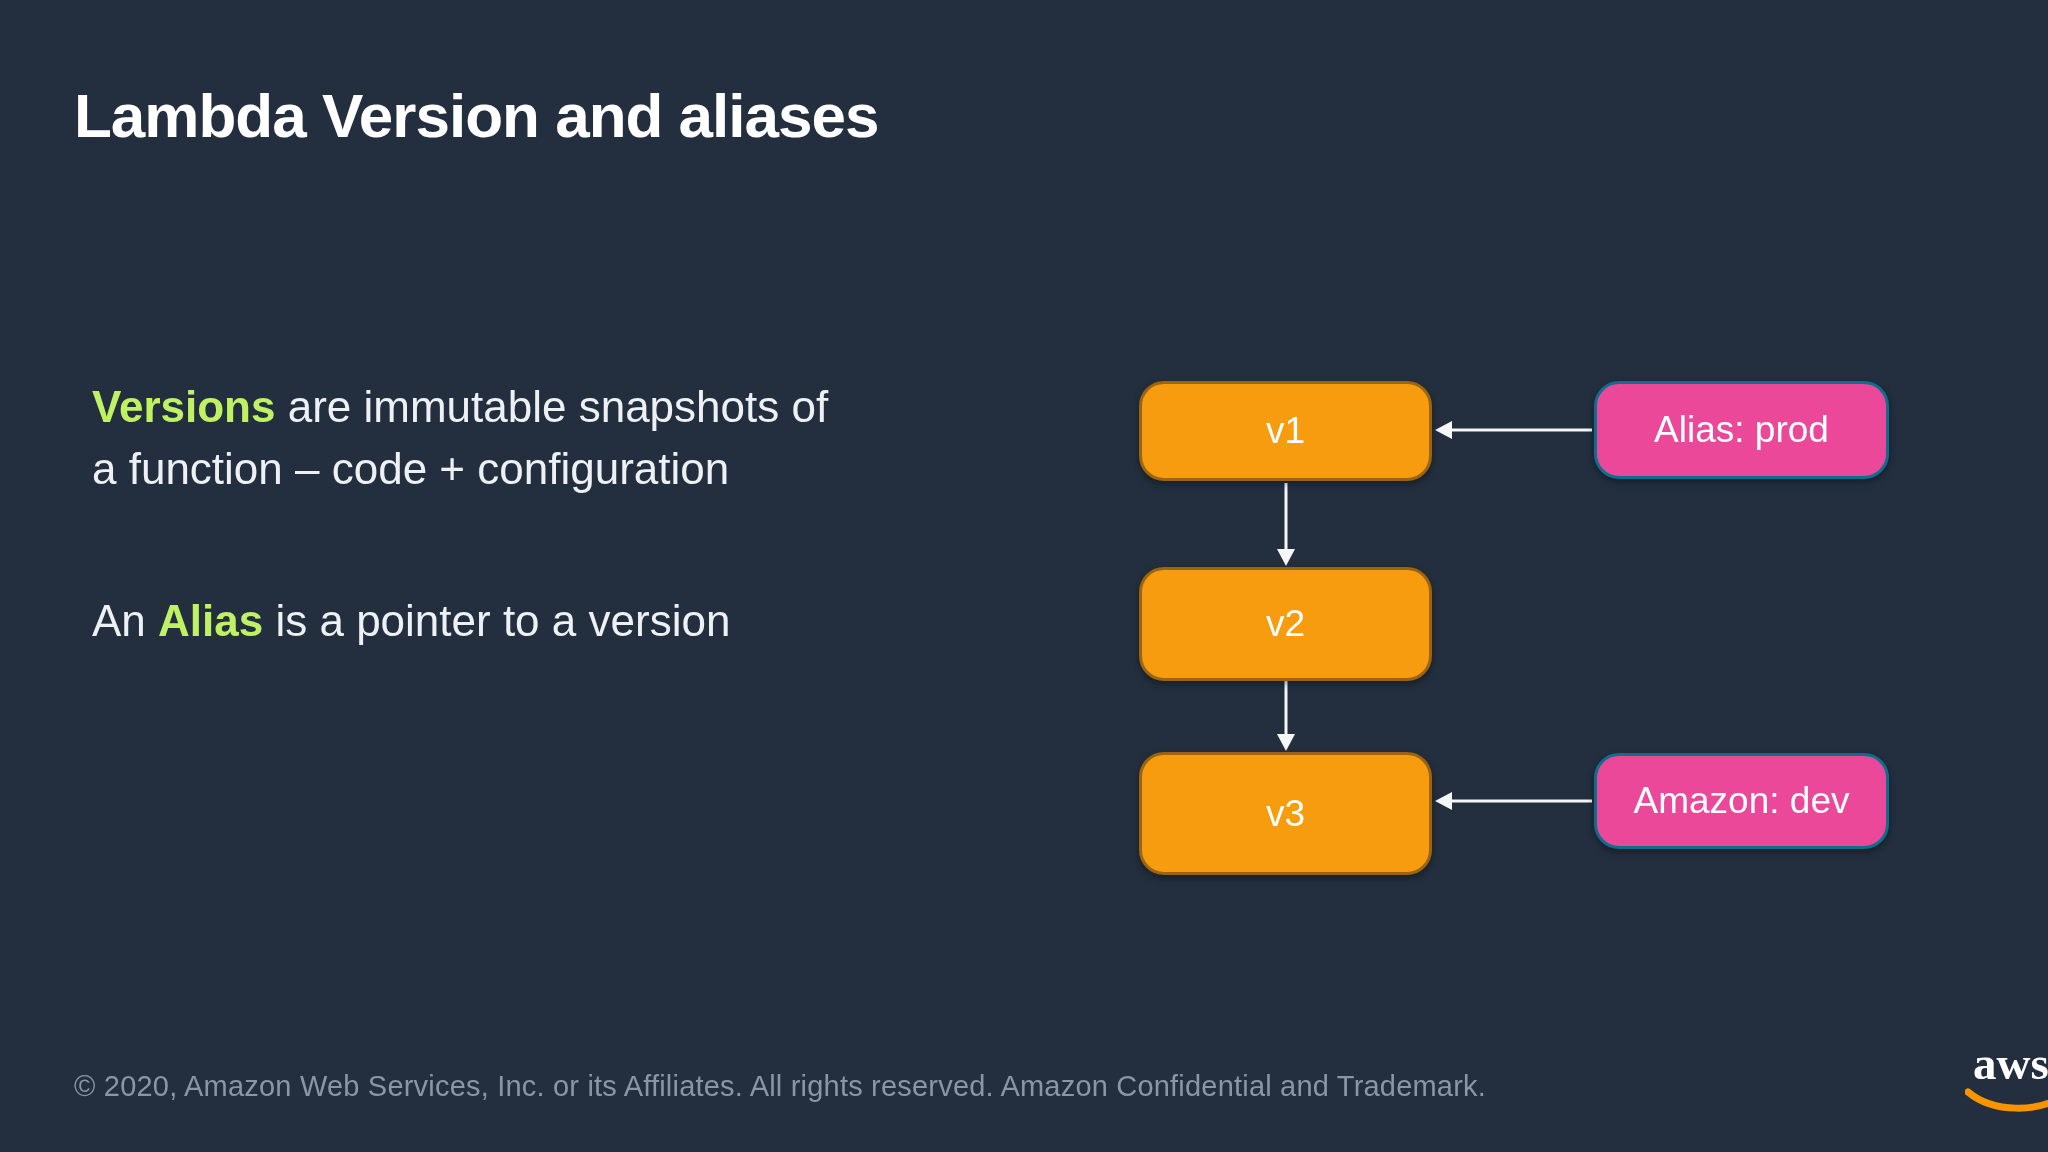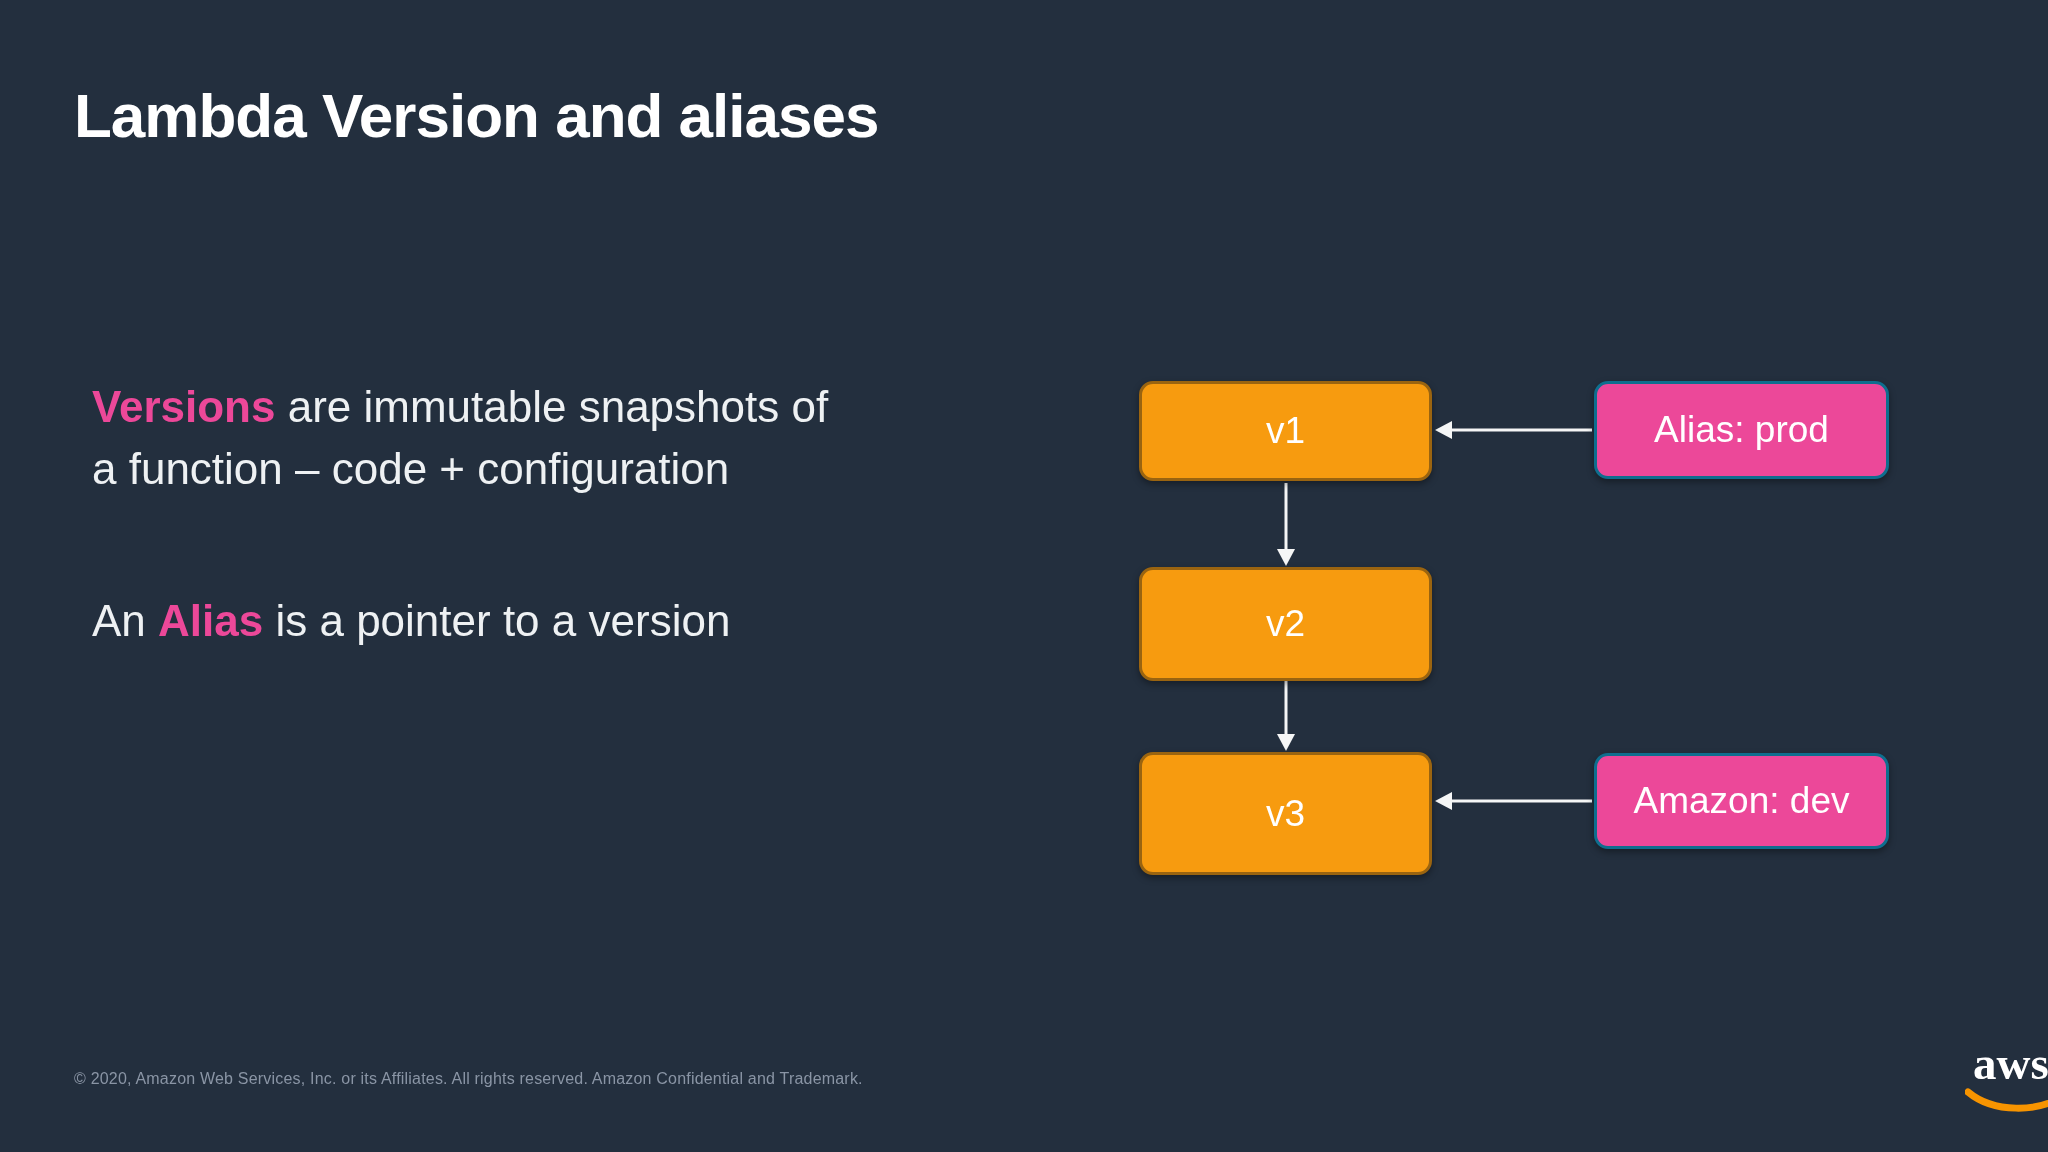--- a/index.html
+++ b/index.html
@@ -17,25 +17,25 @@
     margin-top:14px;
   }
   .body-text{
     position:absolute;left:92px;
     font-size:44px;line-height:62px;color:#eef1f3;
     white-space:pre-line;
     font-weight:400;
   }
   #body-p1{top:332px;}
   #body-p2{top:546px;}
-  .body-text b{font-weight:700;color:#ec4899;}
+  .body-text b{font-weight:700;color:#bef264;}
   .node{
     position:absolute;
     display:flex;align-items:center;justify-content:center;
-    border-radius:14px;
+    border-radius:25px;
     color:#ffffff;font-size:37px;
     box-shadow:0 3px 7px rgba(0,0,0,0.38);
     box-sizing:border-box;
   }
   .version-node{
     background:#F79B0F;
     border:3px solid #9a6410;
     width:293px;left:1139px;
   }
   .alias-node{
@@ -47,21 +47,21 @@
   #node-v2{top:567px;height:114px;}
   #node-v3{top:752px;height:123px;}
   #node-alias-prod{top:381px;height:98px;}
   #node-alias-dev{top:753px;height:96px;}
   #arrow-layer{
     position:absolute;left:0;top:0;width:2048px;height:1152px;
     pointer-events:none;
   }
   .footer-copyright{
     position:absolute;left:74px;top:1070px;
-    font-size:16px;color:#8a95a5;letter-spacing:0.2px;
+    font-size:29px;color:#8a95a5;letter-spacing:0.2px;
   }
   .aws-logo{position:absolute;left:1965px;top:1036px;width:120px;height:84px;font-family:Liberation Serif, serif;}
   .aws-logo-text{
     position:absolute;left:8px;top:0;
     font-size:47px;font-weight:700;color:#ffffff;letter-spacing:0px;
   }
   .aws-smile{position:absolute;left:0px;top:52px;}
 </style>
 </head>
 <body>

